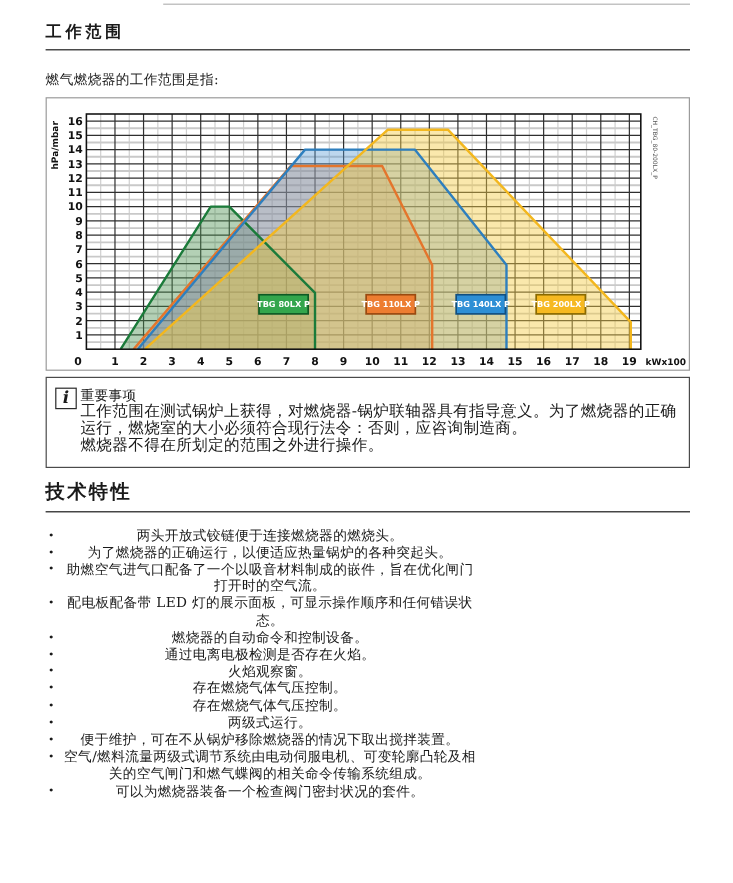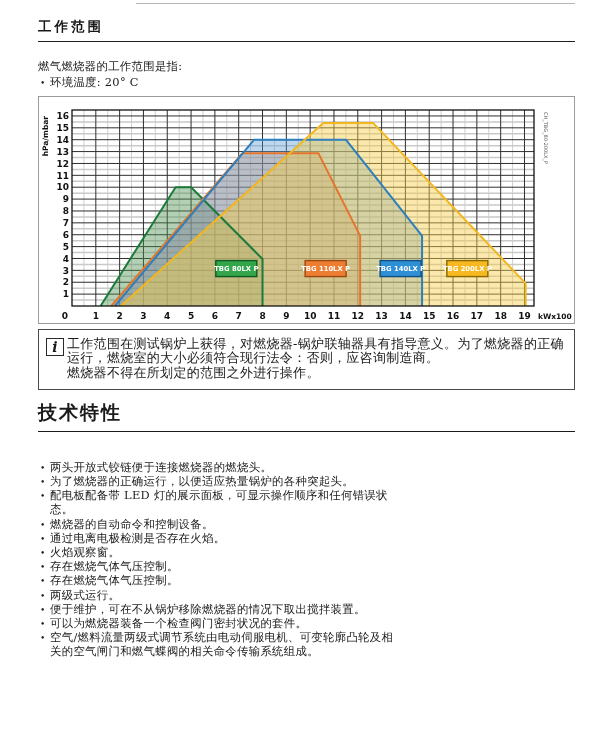--- a/index.html
+++ b/index.html
@@ -33,39 +33,38 @@
   }
   .note-icon{
     position:absolute;left:7px;top:8px;width:18px;height:18px;
     border:1.4px solid #2a2a2a;display:flex;align-items:center;justify-content:center;
     font-family:"DejaVu Serif",serif;font-style:italic;font-weight:bold;font-size:14px;
     line-height:1;box-sizing:border-box;
   }
   .note-title{font-size:11.4px;letter-spacing:.3px;}
   .note-line{font-size:13px;line-height:14.2px;letter-spacing:.3px;}
   h2.sec{
-    font-size:19px;font-weight:600;letter-spacing:2px;margin:10px 0 0 0;
+    font-size:16px;font-weight:600;letter-spacing:2px;margin:10px 0 0 0;
     padding:0 0 5px 0;border-bottom:1.6px solid #1a1a1a;
   }
-  .features-wrap{margin-top:28px;}
+  .features-wrap{margin-top:12px;text-align:center;}
   ul.features{width:362px;}
 </style>
 </head>
 <body>
 
 <div class="top-rule"></div>
 
 <div class="page">
 
   <h1 class="sec">工作范围</h1>
 
   <p class="intro">燃气燃烧器的工作范围是指:</p>
 
   <ul class="plain" id="conditions-list">
-      <li>环境温度: 20° C</li>
     </ul>
 
   <div class="figure">
     <svg id="chart-svg" width="537" height="226" viewBox="0 0 537 226">
         <g>
           <line x1="44.90721649484536" y1="13" x2="44.90721649484536" y2="209" stroke="#cfcfcf" stroke-width="1"></line>
           <line x1="68.72164948453609" y1="13" x2="68.72164948453609" y2="209" stroke="#cfcfcf" stroke-width="1"></line>
           <line x1="92.53608247422682" y1="13" x2="92.53608247422682" y2="209" stroke="#cfcfcf" stroke-width="1"></line>
           <line x1="116.35051546391753" y1="13" x2="116.35051546391753" y2="209" stroke="#cfcfcf" stroke-width="1"></line>
           <line x1="140.16494845360825" y1="13" x2="140.16494845360825" y2="209" stroke="#cfcfcf" stroke-width="1"></line>
@@ -201,38 +200,40 @@
           <text x="30" y="22.139393939393937" text-anchor="end" fill="#111" font-size="9" font-weight="bold" style="font-family:&quot;DejaVu Sans&quot;,&quot;Liberation Sans&quot;,sans-serif">16</text>
         </g>
         <text x="499" y="222" text-anchor="start" fill="#111" font-size="7.5" font-weight="bold" style="font-family:&quot;DejaVu Sans&quot;,&quot;Liberation Sans&quot;,sans-serif">kWx100</text>
         <text transform="translate(9,59.32727272727274) rotate(-90)" text-anchor="start" fill="#111" font-size="7.5" font-weight="bold" style="font-family:&quot;DejaVu Sans&quot;,&quot;Liberation Sans&quot;,sans-serif">hPa/mbar</text>
         <text transform="translate(505,15) rotate(90)" text-anchor="start" fill="#555" font-size="5" style="font-family:&quot;DejaVu Sans&quot;,&quot;Liberation Sans&quot;,sans-serif">CH_TBG_80-200LX_P</text>
       </svg>
   </div>
 
   <div class="notebox">
     <div class="note-icon">i</div>
+    <div class="note-title">重要事项</div>
     <div id="note-lines">
         <div class="note-line">工作范围在测试锅炉上获得，对燃烧器-锅炉联轴器具有指导意义。为了燃烧器的正确运行，燃烧室的大小必须符合现行法令：否则，应咨询制造商。</div>
         <div class="note-line">燃烧器不得在所划定的范围之外进行操作。</div>
       </div>
   </div>
 
   <h2 class="sec">技术特性</h2>
 
   <div class="features-wrap">
     <ul class="plain features" id="features-list">
         <li>两头开放式铰链便于连接燃烧器的燃烧头。</li>
         <li>为了燃烧器的正确运行，以便适应热量锅炉的各种突起头。</li>
+        <li>助燃空气进气口配备了一个以吸音材料制成的嵌件，旨在优化闸门打开时的空气流。</li>
         <li>配电板配备带 LED 灯的展示面板，可显示操作顺序和任何错误状态。</li>
         <li>燃烧器的自动命令和控制设备。</li>
         <li>通过电离电极检测是否存在火焰。</li>
         <li>火焰观察窗。</li>
         <li>存在燃烧气体气压控制。</li>
         <li>存在燃烧气体气压控制。</li>
         <li>两级式运行。</li>
         <li>便于维护，可在不从锅炉移除燃烧器的情况下取出搅拌装置。</li>
+        <li>空气/燃料流量两级式调节系统由电动伺服电机、可变轮廓凸轮及相关的空气闸门和燃气蝶阀的相关命令传输系统组成。</li>
         <li>可以为燃烧器装备一个检查阀门密封状况的套件。</li>
-        <li>空气/燃料流量两级式调节系统由电动伺服电机、可变轮廓凸轮及相关的空气闸门和燃气蝶阀的相关命令传输系统组成。</li>
       </ul>
   </div>
 
 </div>
 
 </body></html>

